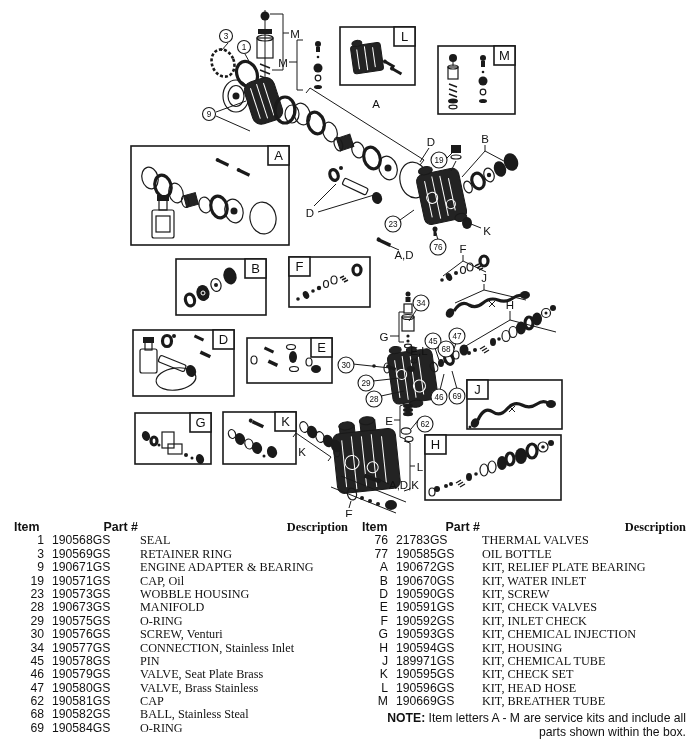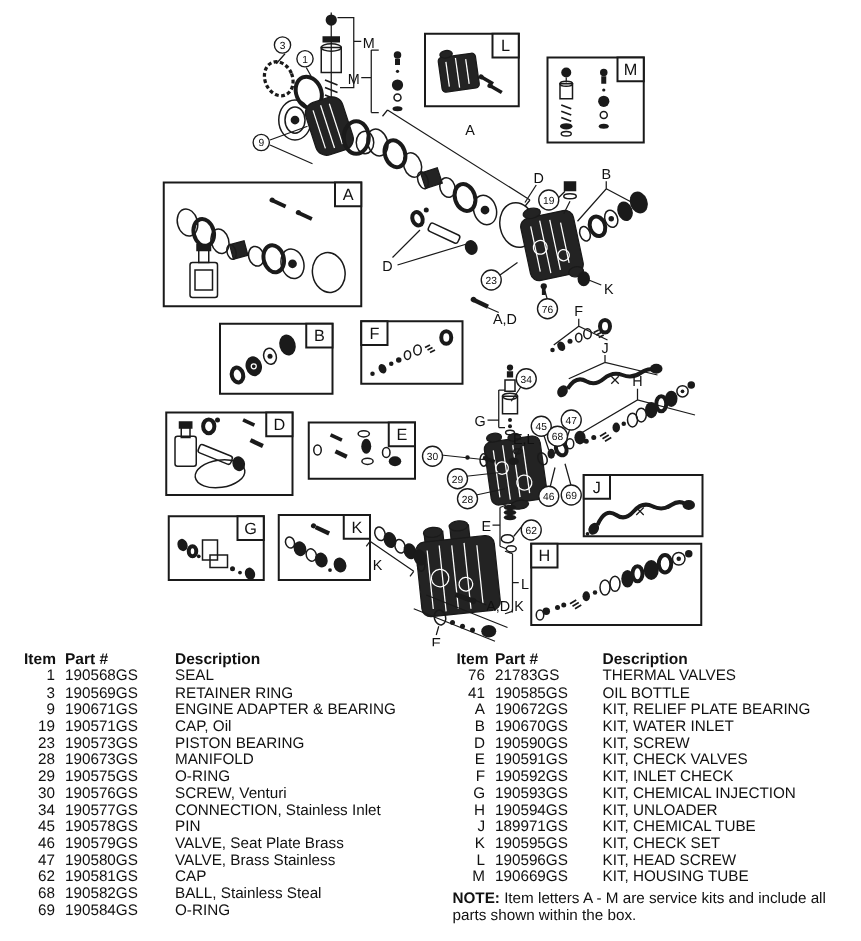--- a/index.html
+++ b/index.html
@@ -24,28 +24,28 @@
   .con{font-family:"Liberation Sans",sans-serif;font-size:8.2px;fill:#111;}
   .cc{fill:#fff;stroke:#1a1a1a;stroke-width:1.1;}
 
   
   .ptable{position:absolute;top:521px;display:grid;grid-auto-rows:13.4px;
           font-size:12.2px;line-height:13.4px;}
   #table-left{left:14px;width:334px;grid-template-columns:36px 88px auto;}
   .rightcol{position:absolute;top:521px;left:362px;width:324px;}
   #table-right{position:static;display:grid;grid-auto-rows:13.4px;
           grid-template-columns:32px 86px auto;font-size:12.2px;line-height:13.4px;}
-  .th{font-weight:bold;font-size:12.4px;white-space:nowrap;}
+  .th{font-weight:bold;font-size:12.4px;white-space:nowrap;text-align:right;}
   .td{white-space:nowrap;}
   .c0{text-align:right;padding-right:6px;}
-  .th.c0{text-align:center;padding-right:0;}
+  .th.c0{text-align:left;padding-right:0;}
   .c1{padding-left:2px;}
-  .c2{padding-left:2px;}
+  .c2{padding-left:2px;font-family:Liberation Serif, serif;}
   .trow{display:contents;}
-  .note{margin-top:4px;font-size:12.2px;line-height:13.6px;}
+  .note{margin-top:4px;font-size:12.2px;line-height:13.6px;text-align:right;}
   .note b{font-weight:bold;}
 </style>
 </head>
 <body>
 
 <div class="page">
 
 <svg id="diagram" width="689" height="517" viewBox="0 0 689 517">
 
   <g>
@@ -609,51 +609,51 @@
 </svg>
 
 <div class="ptable" id="table-left">
   <div class="th c0">Item</div>
   <div class="th c1">Part #</div>
   <div class="th c2">Description</div>
 <div class="trow"><div class="td c0">1</div><div class="td c1">190568GS</div><div class="td c2">SEAL</div></div>
       <div class="trow"><div class="td c0">3</div><div class="td c1">190569GS</div><div class="td c2">RETAINER RING</div></div>
       <div class="trow"><div class="td c0">9</div><div class="td c1">190671GS</div><div class="td c2">ENGINE ADAPTER &amp; BEARING</div></div>
       <div class="trow"><div class="td c0">19</div><div class="td c1">190571GS</div><div class="td c2">CAP, Oil</div></div>
-      <div class="trow"><div class="td c0">23</div><div class="td c1">190573GS</div><div class="td c2">PISTON BEARING</div></div>
+      <div class="trow"><div class="td c0">23</div><div class="td c1">190573GS</div><div class="td c2">WOBBLE HOUSING</div></div>
       <div class="trow"><div class="td c0">28</div><div class="td c1">190673GS</div><div class="td c2">MANIFOLD</div></div>
       <div class="trow"><div class="td c0">29</div><div class="td c1">190575GS</div><div class="td c2">O-RING</div></div>
       <div class="trow"><div class="td c0">30</div><div class="td c1">190576GS</div><div class="td c2">SCREW, Venturi</div></div>
       <div class="trow"><div class="td c0">34</div><div class="td c1">190577GS</div><div class="td c2">CONNECTION, Stainless Inlet</div></div>
       <div class="trow"><div class="td c0">45</div><div class="td c1">190578GS</div><div class="td c2">PIN</div></div>
       <div class="trow"><div class="td c0">46</div><div class="td c1">190579GS</div><div class="td c2">VALVE, Seat Plate Brass</div></div>
       <div class="trow"><div class="td c0">47</div><div class="td c1">190580GS</div><div class="td c2">VALVE, Brass Stainless</div></div>
       <div class="trow"><div class="td c0">62</div><div class="td c1">190581GS</div><div class="td c2">CAP</div></div>
       <div class="trow"><div class="td c0">68</div><div class="td c1">190582GS</div><div class="td c2">BALL, Stainless Steal</div></div>
       <div class="trow"><div class="td c0">69</div><div class="td c1">190584GS</div><div class="td c2">O-RING</div></div>
     </div>
 
 <div class="rightcol">
   <div id="table-right">
     <div class="th c0">Item</div>
     <div class="th c1">Part #</div>
     <div class="th c2">Description</div>
   <div class="trow"><div class="td c0">76</div><div class="td c1">21783GS</div><div class="td c2">THERMAL VALVES</div></div>
-        <div class="trow"><div class="td c0">41</div><div class="td c1">190585GS</div><div class="td c2">OIL BOTTLE</div></div>
+        <div class="trow"><div class="td c0">77</div><div class="td c1">190585GS</div><div class="td c2">OIL BOTTLE</div></div>
         <div class="trow"><div class="td c0">A</div><div class="td c1">190672GS</div><div class="td c2">KIT, RELIEF PLATE BEARING</div></div>
         <div class="trow"><div class="td c0">B</div><div class="td c1">190670GS</div><div class="td c2">KIT, WATER INLET</div></div>
         <div class="trow"><div class="td c0">D</div><div class="td c1">190590GS</div><div class="td c2">KIT, SCREW</div></div>
         <div class="trow"><div class="td c0">E</div><div class="td c1">190591GS</div><div class="td c2">KIT, CHECK VALVES</div></div>
         <div class="trow"><div class="td c0">F</div><div class="td c1">190592GS</div><div class="td c2">KIT, INLET CHECK</div></div>
         <div class="trow"><div class="td c0">G</div><div class="td c1">190593GS</div><div class="td c2">KIT, CHEMICAL INJECTION</div></div>
-        <div class="trow"><div class="td c0">H</div><div class="td c1">190594GS</div><div class="td c2">KIT, UNLOADER</div></div>
+        <div class="trow"><div class="td c0">H</div><div class="td c1">190594GS</div><div class="td c2">KIT, HOUSING</div></div>
         <div class="trow"><div class="td c0">J</div><div class="td c1">189971GS</div><div class="td c2">KIT, CHEMICAL TUBE</div></div>
         <div class="trow"><div class="td c0">K</div><div class="td c1">190595GS</div><div class="td c2">KIT, CHECK SET</div></div>
-        <div class="trow"><div class="td c0">L</div><div class="td c1">190596GS</div><div class="td c2">KIT, HEAD SCREW</div></div>
-        <div class="trow"><div class="td c0">M</div><div class="td c1">190669GS</div><div class="td c2">KIT, HOUSING TUBE</div></div>
+        <div class="trow"><div class="td c0">L</div><div class="td c1">190596GS</div><div class="td c2">KIT, HEAD HOSE</div></div>
+        <div class="trow"><div class="td c0">M</div><div class="td c1">190669GS</div><div class="td c2">KIT, BREATHER TUBE</div></div>
       </div>
   <div class="note">
     <b>NOTE:</b>
     <span>Item letters A - M are service kits and include all parts shown within the box.</span>
   </div>
 </div>
 
 </div>
 
 </body></html>

